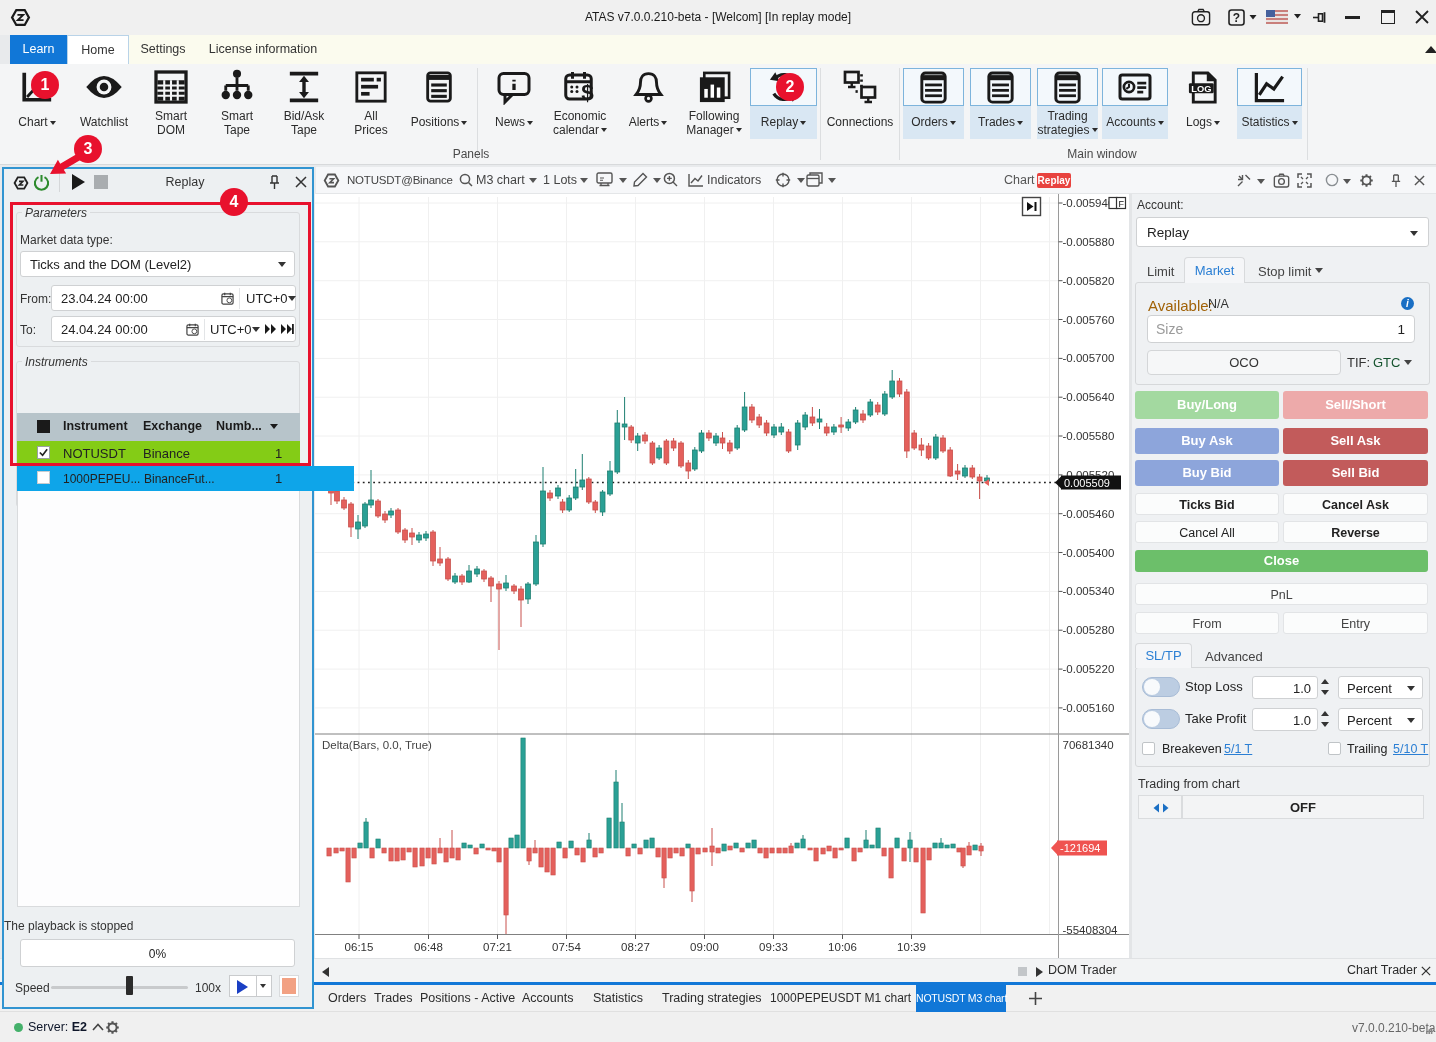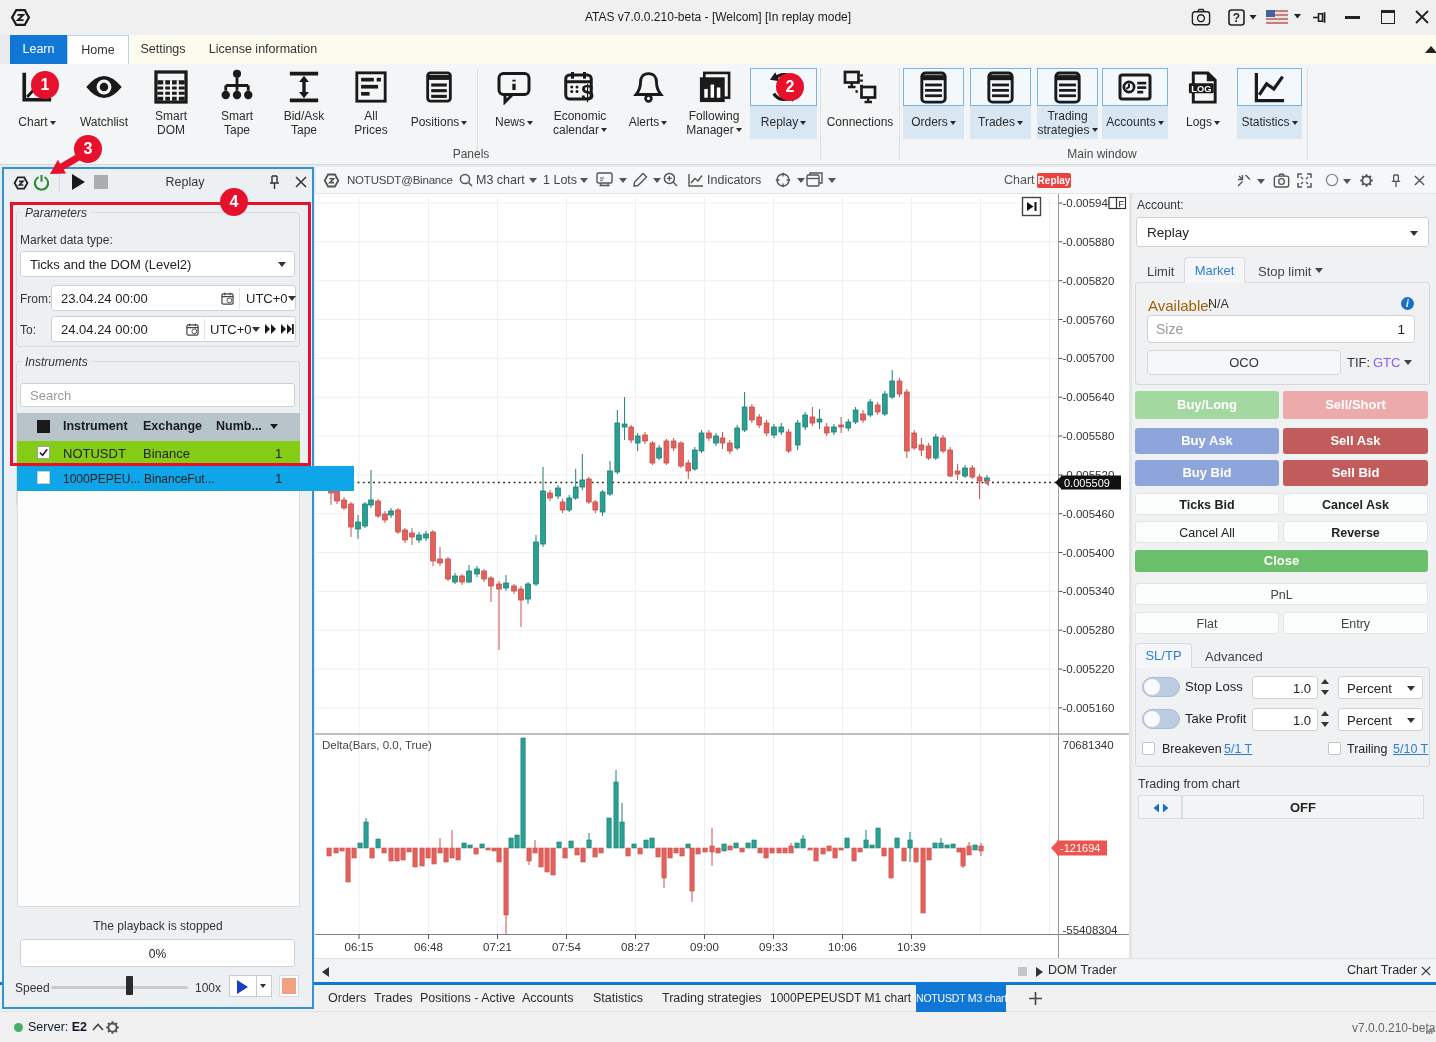--- a/index.html
+++ b/index.html
@@ -423,23 +423,20 @@
       <svg class="ic abs" style="left:212px;top:6px" width="14" height="12" viewBox="0 0 14 12">
         <path d="M1 1 L6 6 L1 11 Z M7 1 L12 6 L7 11 Z" fill="#1a1a1a"></path>
       </svg>
       <svg class="ic abs" style="left:228px;top:6px" width="14" height="12" viewBox="0 0 14 12">
         <path d="M1 1 L6 6 L1 11 Z M7 1 L12 6 L7 11 Z" fill="#1a1a1a"></path>
         <rect x="12" y="1" width="1.8" height="10" fill="#1a1a1a"></rect>
       </svg>
     </div>
     <div class="grpbox" style="left:12px;top:192px;width:284px;height:146px"></div>
     <div class="grptitle" style="left:18px;top:186px">Instruments</div>
-    <div class="wbox" style="left:16px;top:214px;width:275px;height:24px">
-      <div class="lbl13" style="left:9px;top:4px;color:#9a9a9a">Search</div>
-    </div>
     <div class="abs" style="left:13px;top:244px;width:283px;height:494px;background:#fdfdfe;border:1px solid #d9dbdd"></div>
     <div class="abs" style="left:13px;top:244px;width:283px;height:28px;background:#b7c4ca">
       <div class="abs" style="left:20px;top:7px;width:13px;height:13px;background:#1a1a1a;border:1px solid #1a1a1a"></div>
       <div class="abs" style="left:46px;top:6px;font-size:12.5px;font-weight:bold;color:#1a1a1a">Instrument</div>
       <div class="abs" style="left:126px;top:6px;font-size:12.5px;font-weight:bold;color:#1a1a1a">Exchange</div>
       <div class="abs" style="left:199px;top:6px;font-size:12.5px;font-weight:bold;color:#1a1a1a">Numb...</div>
       <div class="dcaret" style="left:253px;top:11px;border-top-color:#1a1a1a"></div>
     </div>
     <div class="abs" style="left:13px;top:272px;width:283px;height:25px;background:#84cc16">
       <div class="abs" style="left:20px;top:5px;width:13px;height:13px;background:#fff;border:1px solid #9aa0a4">
@@ -450,21 +447,21 @@
       <div class="lbl13" style="left:46px;top:5px">NOTUSDT</div>
       <div class="lbl13" style="left:126px;top:5px">Binance</div>
       <div class="lbl13" style="left:258px;top:5px">1</div>
     </div>
     <div class="abs" style="left:13px;top:297px;width:337px;height:25px;background:#0ea5e9">
       <div class="abs" style="left:20px;top:5px;width:13px;height:13px;background:#fff;border:1px solid #c8cccf"></div>
       <div class="abs" style="left:46px;top:6px;font-size:12px;color:#222">1000PEPEU...</div>
       <div class="abs" style="left:127px;top:6px;font-size:12px;color:#222">BinanceFut...</div>
       <div class="lbl13" style="left:258px;top:5px">1</div>
     </div>
-    <div class="abs" style="left:0;top:750px;width:308px;text-align:center;font-size:12px;color:#333">The playback is stopped</div>
+    <div class="abs" style="left:0;top:750px;width:308px;text-align:left;font-size:12px;color:#333">The playback is stopped</div>
     <div class="wbox" style="left:16px;top:770px;width:275px;height:28px">
       <div class="abs" style="left:0;right:0;top:7px;text-align:center;font-size:12px;color:#222">0%</div>
     </div>
     <div class="lbl12" style="left:11px;top:812px">Speed</div>
     <div class="abs" style="left:47px;top:817px;width:137px;height:3px;background:#c8cacc;border-radius:2px"></div>
     <div class="abs" style="left:122px;top:807px;width:7px;height:19px;background:#2b2b2b;border-radius:1px"></div>
     <div class="lbl12" style="left:191px;top:812px">100x</div>
     <div class="abs" style="left:225px;top:806px;width:43px;height:22px;background:#fff;border:1px solid #c9cbcd">
       <div class="abs" style="left:7px;top:4px;width:0;height:0;border-left:11px solid #1a3fc4;border-top:7px solid transparent;border-bottom:7px solid transparent"></div>
       <div class="abs" style="left:26px;top:0;width:1px;height:20px;background:#c9cbcd"></div>
@@ -986,35 +983,35 @@
     <div class="grpbox" style="left:3px;top:115px;width:295px;height:103px;border-color:#d6d8da"></div>
     <div class="abs" style="left:16px;top:130px;font-size:15px;color:#a16207">Available:</div>
     <div class="abs" style="left:76px;top:130px;font-size:12.5px;color:#333">N/A</div>
     <div class="abs" style="left:269px;top:130px;width:13px;height:13px;border-radius:50%;background:#1a6fc4;color:#fff;font-size:10px;font-weight:bold;text-align:center;line-height:13px;font-style:italic">i</div>
     <div class="wbox" style="left:15px;top:148px;width:268px;height:28px;border-radius:4px">
       <div class="abs" style="left:8px;top:5px;font-size:14px;color:#9b9b9b">Size</div>
       <div class="abs" style="right:9px;top:6px;font-size:13.5px;color:#222">1</div>
     </div>
     <div class="abs" style="left:15px;top:183px;width:194px;height:25px;background:#f6f7f8;border:1px solid #d4d6d8;border-radius:4px;text-align:center;line-height:24px;font-size:13px;color:#333">OCO</div>
     <div class="abs" style="left:215px;top:188px;font-size:13px;color:#333">TIF:</div>
-    <div class="abs" style="left:241px;top:188px;font-size:13px;color:#8b5cf6">GTC</div>
+    <div class="abs" style="left:241px;top:188px;font-size:13px;color:#14532d">GTC</div>
     <div class="dcaret" style="left:272px;top:193px;border-top-color:#444"></div>
     <div class="tbtn" style="left:3px;top:224px;width:144px;height:28px;line-height:28px;background:#a3d9a0">Buy/Long</div>
     <div class="tbtn" style="left:151px;top:224px;width:145px;height:28px;line-height:28px;background:#edaaaa">Sell/Short</div>
     <div class="tbtn" style="left:3px;top:261px;width:144px;height:26px;line-height:26px;background:#8da5db">Buy Ask</div>
     <div class="tbtn" style="left:151px;top:261px;width:145px;height:26px;line-height:26px;background:#c25b5b">Sell Ask</div>
     <div class="tbtn" style="left:3px;top:293px;width:144px;height:26px;line-height:26px;background:#8da5db">Buy Bid</div>
     <div class="tbtn" style="left:151px;top:293px;width:145px;height:26px;line-height:26px;background:#c25b5b">Sell Bid</div>
     <div class="wbtn" style="left:3px;top:326px;width:144px;height:22px;line-height:22px;font-weight:bold;font-size:12.5px">Ticks Bid</div>
     <div class="wbtn" style="left:151px;top:326px;width:145px;height:22px;line-height:22px;font-weight:bold;font-size:12.5px">Cancel Ask</div>
     <div class="wbtn" style="left:3px;top:354px;width:144px;height:22px;line-height:22px;font-weight:normal;font-size:12.5px">Cancel All</div>
     <div class="wbtn" style="left:151px;top:354px;width:145px;height:22px;line-height:22px;font-weight:bold;font-size:12.5px">Reverse</div>
     <div class="tbtn" style="left:3px;top:383px;width:293px;height:22px;line-height:22px;background:#6cbf6a">Close</div>
     <div class="wbtn" style="left:3px;top:416px;width:293px;height:22px;line-height:22px;font-size:12.5px;color:#444">PnL</div>
-    <div class="wbtn" style="left:3px;top:445px;width:144px;height:22px;line-height:22px;font-size:12.5px;color:#444">Flat</div>
+    <div class="wbtn" style="left:3px;top:445px;width:144px;height:22px;line-height:22px;font-size:12.5px;color:#444">From</div>
     <div class="wbtn" style="left:151px;top:445px;width:145px;height:22px;line-height:22px;font-size:12.5px;color:#444">Entry</div>
     <div class="abs" style="left:3px;top:476px;width:57px;height:25px;background:#f5f6f8;border:1px solid #d8dadc;border-bottom:none;border-radius:4px 4px 0 0;text-align:center;line-height:24px;font-size:13px;color:#2b7fd4;z-index:2">SL/TP</div>
     <div class="abs" style="left:73px;top:482px;font-size:13px;color:#444">Advanced</div>
     <div class="grpbox" style="left:3px;top:500px;width:295px;height:100px;border-color:#d6d8da"></div>
     <div class="abs" style="left:10px;top:510px;width:38px;height:20px;border-radius:10px;background:#bccde2;border:1px solid #a8bcd6">
       <div class="abs" style="left:1px;top:1px;width:16px;height:16px;border-radius:50%;background:#f8fafc"></div>
     </div>
     <div class="abs" style="left:53px;top:512px;font-size:13px;color:#222">Stop Loss</div>
     <div class="wbox" style="left:120px;top:509px;width:66px;height:23px;border-radius:3px">
       <div class="abs" style="right:6px;top:4px;font-size:13px;color:#222">1.0</div>

